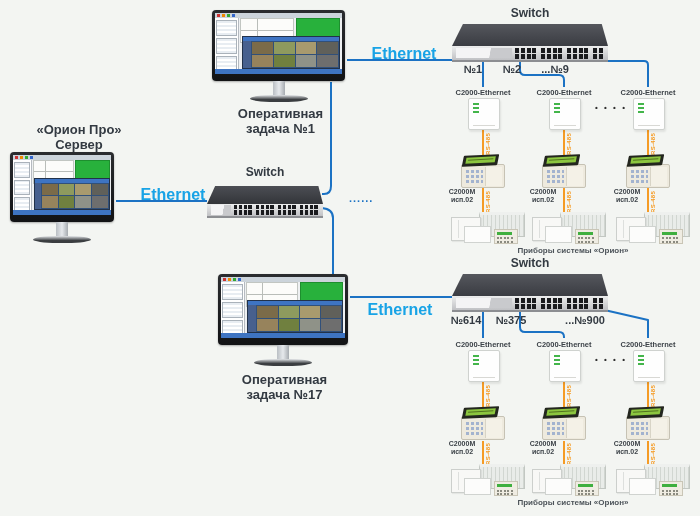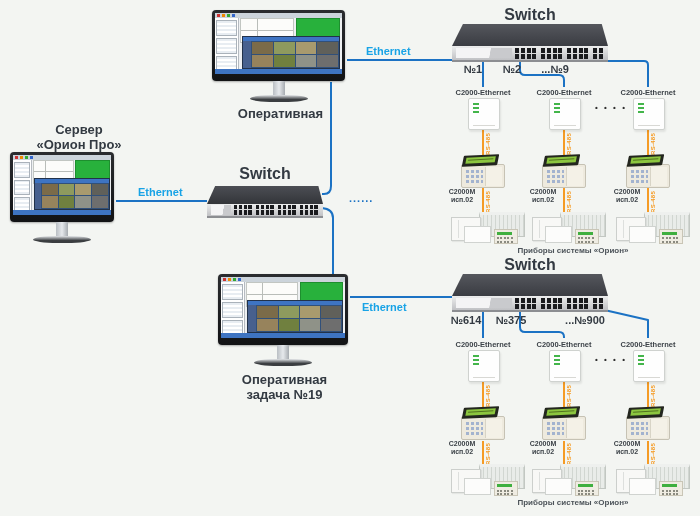--- a/index.html
+++ b/index.html
@@ -4,23 +4,23 @@
 <style>
   html,body{margin:0;padding:0}
   body{font-family:"Liberation Sans",sans-serif;background:#fff}
   #canvas{position:relative;width:700px;height:516px;background:var(--bg,#f3f5f2);overflow:hidden}
   #wires{position:absolute;left:0;top:0;width:700px;height:516px}
   #wires path.ln{stroke:var(--line-blue,#1b72c4);stroke-width:2;fill:none;stroke-linejoin:round}
   #wires path.bus{stroke:var(--orange,#f59b25);stroke-width:2;fill:none}
 
   .lbl{position:absolute;text-align:center;color:var(--text-dark,#333a42);font-weight:bold}
   .node-label{font-size:13px;line-height:15px}
-  .switch-label{font-size:16px}
+  .switch-label{font-size:12px}
   .port-label{position:absolute;text-align:center;color:var(--text-dark,#333a42);font-weight:bold;font-size:11px}
-  .eth-label{position:absolute;color:var(--label-blue,#18a3e6);font-weight:bold;font-size:11px}
+  .eth-label{position:absolute;text-align:center;color:var(--label-blue,#18a3e6);font-weight:bold;font-size:16px}
   .dots-blue{position:absolute;color:var(--line-blue,#1b72c4);font-weight:bold;font-size:11px;letter-spacing:1px}
   .dots-dark{position:absolute;color:#2f2f2f;font-weight:bold;font-size:8px;letter-spacing:2px;text-align:center}
   .caption{position:absolute;text-align:center;font-weight:bold;font-size:8px;color:#4d545a}
 
   
   .monitor{position:absolute}
   .bezel{position:relative;background:linear-gradient(#2a2c2f,#121315);border-radius:4px;padding:3px 3px 7px;box-shadow:0 1px 2px rgba(0,0,0,.3)}
   .screen{position:relative;background:#eef0f2;overflow:hidden}
   .s-toolbar{position:absolute;left:0;top:0;width:100%;height:8%;background:#ccd4db;display:flex;gap:2px;padding:1px 2px;box-sizing:border-box}
   .s-toolbar i{width:3px;height:3px;display:block}
@@ -107,22 +107,22 @@
       <path class="bus" d="M648 186 V213"></path>
     <path class="bus" d="M483 380 V409"></path>
       <path class="bus" d="M483 441 V465"></path>
     <path class="bus" d="M564 380 V409"></path>
       <path class="bus" d="M564 441 V465"></path>
     <path class="bus" d="M648 380 V409"></path>
       <path class="bus" d="M648 441 V465"></path>
   </svg>
 
   <div class="lbl node-label" style="left:4px;top:122px;width:150px">
-    <div>Сервер</div>
-      <div>«Орион Про»</div>
+    <div>«Орион Про»</div>
+      <div>Сервер</div>
   </div>
   <div class="monitor" style="left:10px;top:152px">
     <div class="bezel">
       <div class="screen" style="width:98px;height:60px">
         <div class="s-toolbar">
             <i class="i-r"></i>
             <i class="i-o"></i>
             <i class="i-g"></i>
             <i class="i-b"></i>
           </div>
@@ -185,20 +185,21 @@
             </div>
         </div>
         <div class="s-status"></div>
       </div>
     </div>
     <div class="stand"></div>
     <div class="stand-base"></div>
   </div>
   <div class="lbl node-label" style="left:208px;top:106px;width:145px">
     <div>Оперативная</div>
+      <div>задача №1</div>
   </div>
 
   <div class="monitor" style="left:218px;top:274px">
     <div class="bezel">
       <div class="screen" style="width:124px;height:61px">
         <div class="s-toolbar">
             <i class="i-r"></i>
             <i class="i-o"></i>
             <i class="i-g"></i>
             <i class="i-b"></i>
@@ -225,21 +226,21 @@
             </div>
         </div>
         <div class="s-status"></div>
       </div>
     </div>
     <div class="stand"></div>
     <div class="stand-base"></div>
   </div>
   <div class="lbl node-label" style="left:212px;top:372px;width:145px">
     <div>Оперативная</div>
-      <div>задача №19</div>
+      <div>задача №17</div>
   </div>
 
   <div class="lbl switch-label" style="left:207px;top:165px;width:116px">Switch</div>
   <div class="switch central" style="left:207px;top:186px;width:116px">
     <div class="sw-top"></div>
     <div class="sw-front">
       <div class="sw-brand"></div>
       <div class="pg"></div>
       <div class="pg"></div>
       <div class="pg"></div>

